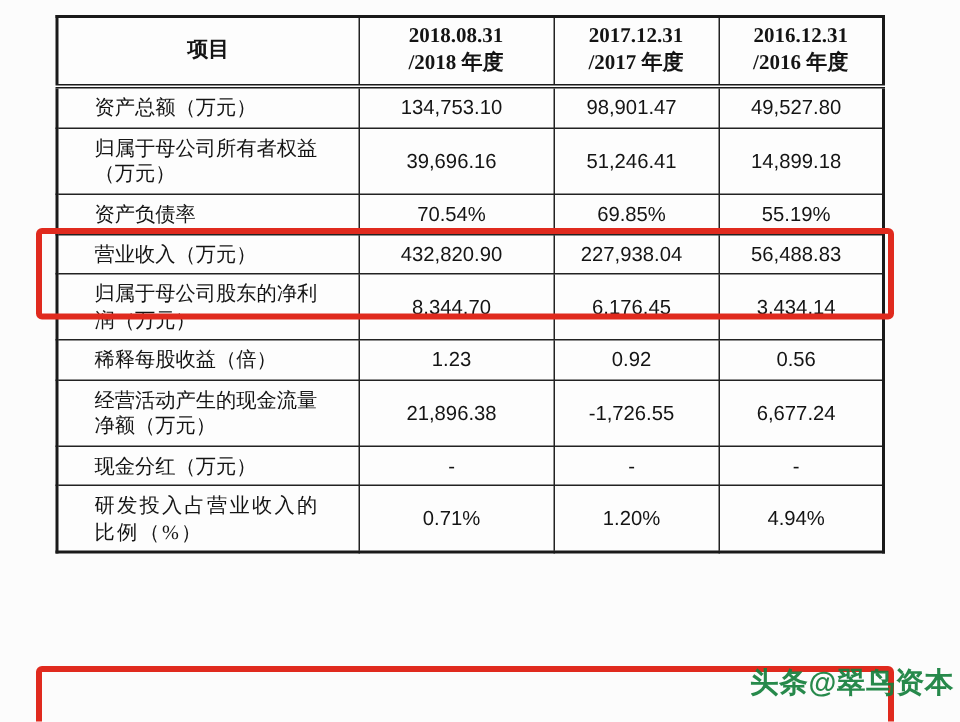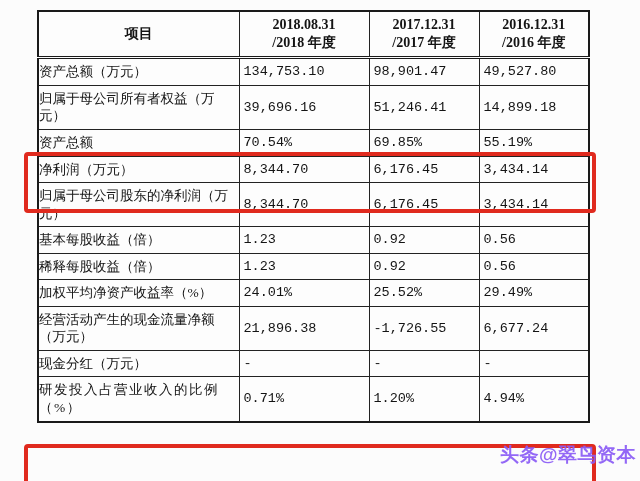--- a/index.html
+++ b/index.html
@@ -42,45 +42,45 @@
   thead th {
     font-weight: bold;
     text-align: center;
     padding: 4px 2px;
     font-size: 14px;
     border-bottom: 3px double #1a1a1a;
   }
   thead th .hline { display: block; }
   td.c-label {
     text-align: left;
-    padding: 4px 0;
+    padding: 4px 24px;
   }
   td.c-label.spread {
     letter-spacing: 1.5px;
   }
   td.c-num {
-    text-align: left;
+    text-align: center;
     padding: 4px 10px 4px 4px;
-    font-family: Liberation Mono, monospace;
+    font-family: Liberation Sans, sans-serif;
   }
   tbody tr { height: 24px; }
   .hl-box {
     position: absolute;
     border: 4px solid #e02a1e;
     border-radius: 4px;
     pointer-events: none;
     box-sizing: border-box;
   }
   .watermark {
     position: absolute;
     left: 500px;
     top: 442px;
     font-size: 19px;
     font-weight: bold;
-    color: #8b5cf6;
+    color: #15803d;
     letter-spacing: 0.5px;
     white-space: nowrap;
     font-family: "Liberation Sans", sans-serif;
     opacity: 0.92;
   }
 </style>
 </head>
 <body>
 
 <div class="table-wrap">
@@ -115,54 +115,42 @@
           <td class="c-num">98,901.47</td>
           <td class="c-num">49,527.80</td>
         </tr>
         <tr>
           <td class="c-label">归属于母公司所有者权益（万元）</td>
           <td class="c-num">39,696.16</td>
           <td class="c-num">51,246.41</td>
           <td class="c-num">14,899.18</td>
         </tr>
         <tr>
-          <td class="c-label">资产总额</td>
+          <td class="c-label">资产负债率</td>
           <td class="c-num">70.54%</td>
           <td class="c-num">69.85%</td>
           <td class="c-num">55.19%</td>
         </tr>
         <tr>
-          <td class="c-label">净利润（万元）</td>
-          <td class="c-num">8,344.70</td>
-          <td class="c-num">6,176.45</td>
-          <td class="c-num">3,434.14</td>
+          <td class="c-label">营业收入（万元）</td>
+          <td class="c-num">432,820.90</td>
+          <td class="c-num">227,938.04</td>
+          <td class="c-num">56,488.83</td>
         </tr>
         <tr>
           <td class="c-label">归属于母公司股东的净利润（万元）</td>
           <td class="c-num">8,344.70</td>
           <td class="c-num">6,176.45</td>
           <td class="c-num">3,434.14</td>
         </tr>
         <tr>
-          <td class="c-label">基本每股收益（倍）</td>
-          <td class="c-num">1.23</td>
-          <td class="c-num">0.92</td>
-          <td class="c-num">0.56</td>
-        </tr>
-        <tr>
           <td class="c-label">稀释每股收益（倍）</td>
           <td class="c-num">1.23</td>
           <td class="c-num">0.92</td>
           <td class="c-num">0.56</td>
-        </tr>
-        <tr>
-          <td class="c-label">加权平均净资产收益率（%）</td>
-          <td class="c-num">24.01%</td>
-          <td class="c-num">25.52%</td>
-          <td class="c-num">29.49%</td>
         </tr>
         <tr>
           <td class="c-label">经营活动产生的现金流量净额（万元）</td>
           <td class="c-num">21,896.38</td>
           <td class="c-num">-1,726.55</td>
           <td class="c-num">6,677.24</td>
         </tr>
         <tr>
           <td class="c-label">现金分红（万元）</td>
           <td class="c-num">-</td>

